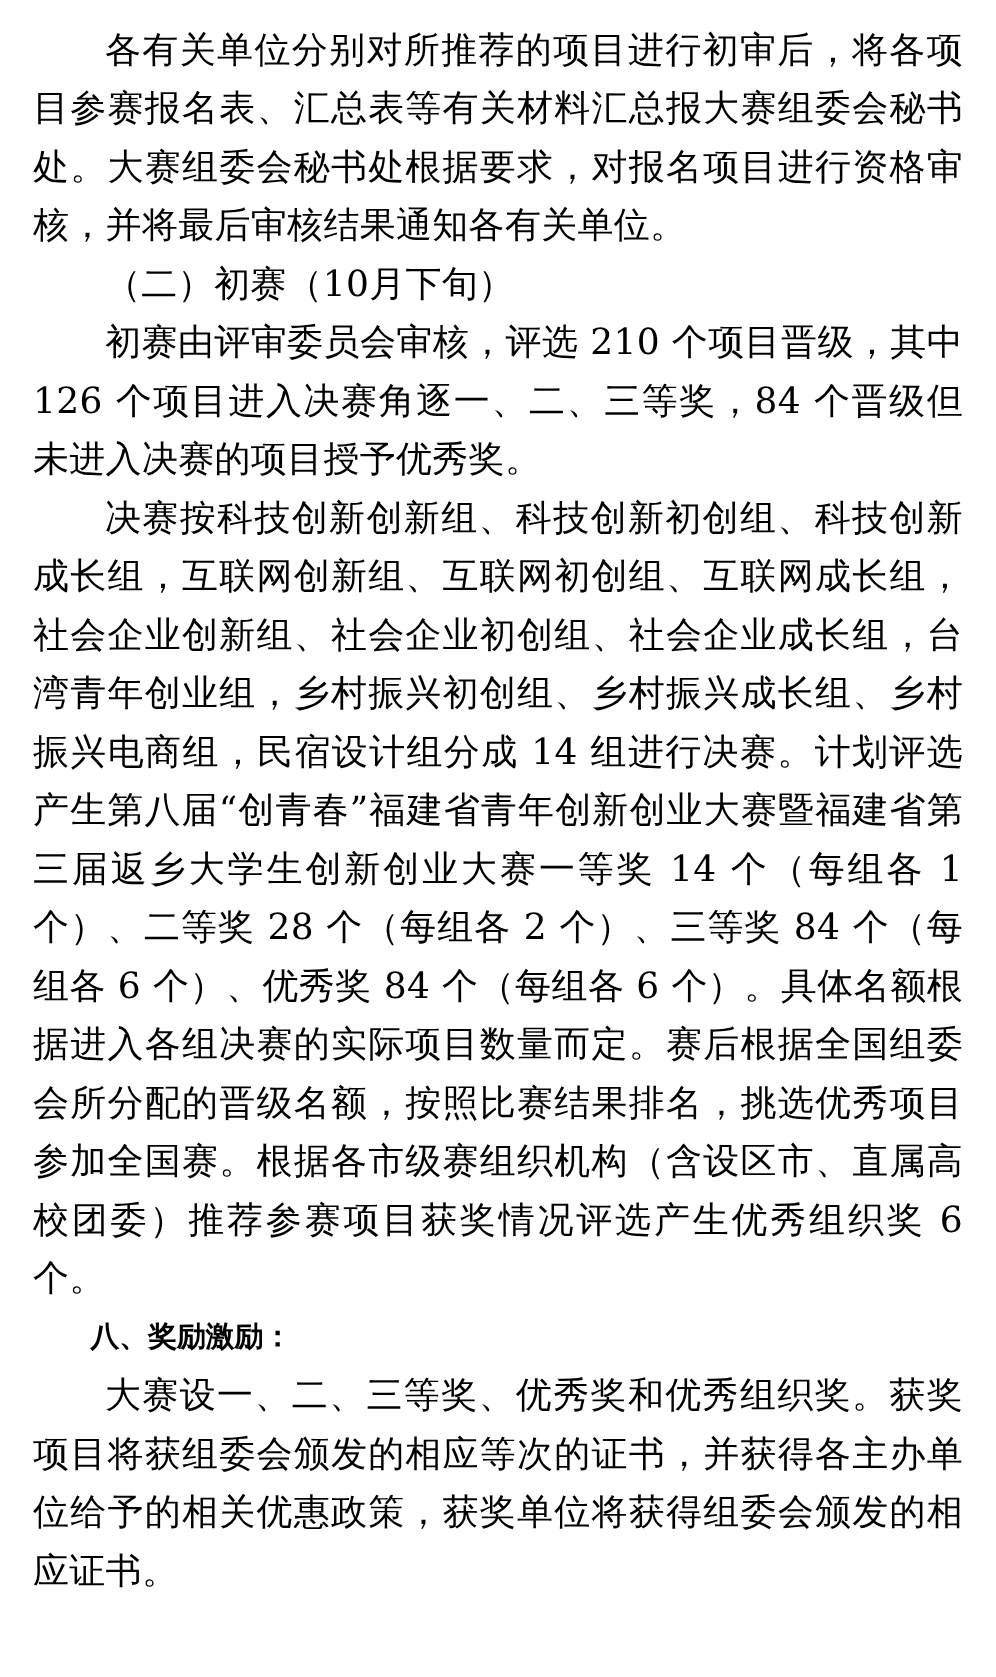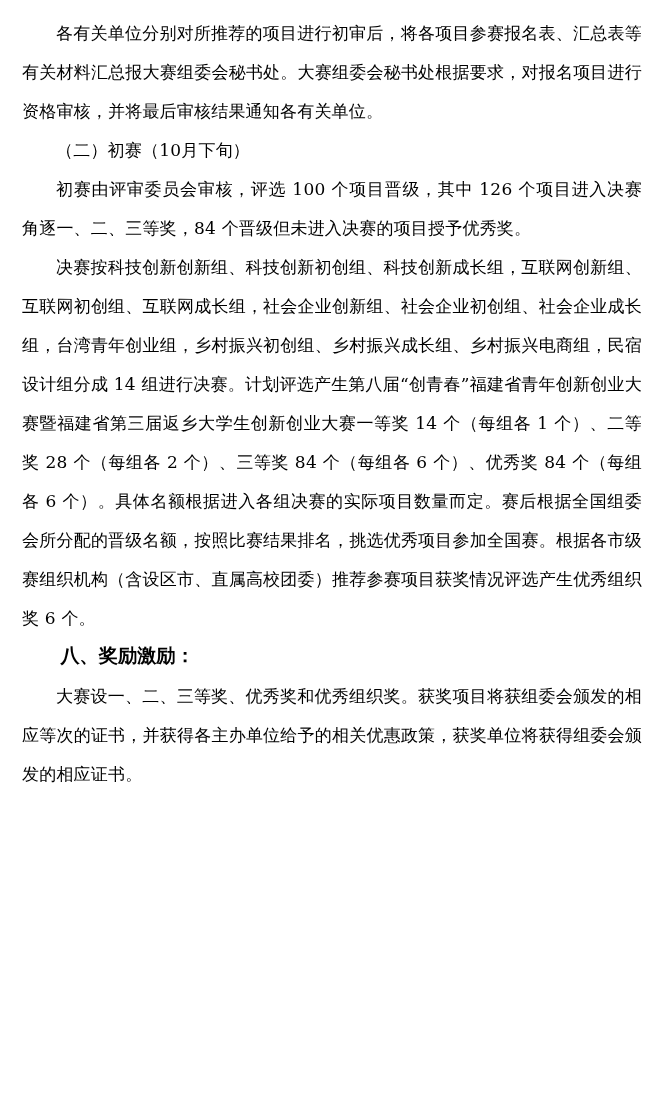--- a/index.html
+++ b/index.html
@@ -15,54 +15,54 @@
     color: #000000;
   }
   #page {
     position: relative;
     width: 664px;
     height: 1118px;
     box-sizing: border-box;
     padding: 14px 22px 0 22px;
   }
   .para {
-    font-size: 17px;
+    font-size: 24px;
     line-height: 39px;
     text-align: justify;
     text-justify: inter-ideograph;
     letter-spacing: 0.2px;
     margin: 0;
     white-space: pre-wrap;
     word-break: break-all;
   }
   .indent {
     text-indent: 2em;
   }
   .heading {
     font-size: 19.2px;
     line-height: 39px;
     font-weight: bold;
     text-indent: 2em;
     margin: 0;
-    font-family: Liberation Mono, monospace;
+    font-family: Liberation Sans, sans-serif;
   }
   .block {
     margin: 0;
   }
 </style>
 </head>
 <body>
 
 <div id="page">
 
   <p class="para indent block">各有关单位分别对所推荐的项目进行初审后，将各项目参赛报名表、汇总表等有关材料汇总报大赛组委会秘书处。大赛组委会秘书处根据要求，对报名项目进行资格审核，并将最后审核结果通知各有关单位。</p>
 
   <p class="para indent block">（二）初赛（10月下旬）</p>
 
-  <p class="para indent block">初赛由评审委员会审核，评选 100 个项目晋级，其中 126 个项目进入决赛角逐一、二、三等奖，84 个晋级但未进入决赛的项目授予优秀奖。</p>
+  <p class="para indent block">初赛由评审委员会审核，评选 210 个项目晋级，其中 126 个项目进入决赛角逐一、二、三等奖，84 个晋级但未进入决赛的项目授予优秀奖。</p>
 
 
   <p class="para indent block">决赛按科技创新创新组、科技创新初创组、科技创新成长组，互联网创新组、互联网初创组、互联网成长组，社会企业创新组、社会企业初创组、社会企业成长组，台湾青年创业组，乡村振兴初创组、乡村振兴成长组、乡村振兴电商组，民宿设计组分成 14 组进行决赛。计划评选产生第八届“创青春”福建省青年创新创业大赛暨福建省第三届返乡大学生创新创业大赛一等奖 14 个（每组各 1 个）、二等奖 28 个（每组各 2 个）、三等奖 84 个（每组各 6 个）、优秀奖 84 个（每组各 6 个）。具体名额根据进入各组决赛的实际项目数量而定。赛后根据全国组委会所分配的晋级名额，按照比赛结果排名，挑选优秀项目参加全国赛。根据各市级赛组织机构（含设区市、直属高校团委）推荐参赛项目获奖情况评选产生优秀组织奖 6 个。</p>
 
   <p class="heading block">八、奖励激励：</p>
 
   <p class="para indent block">大赛设一、二、三等奖、优秀奖和优秀组织奖。获奖项目将获组委会颁发的相应等次的证书，并获得各主办单位给予的相关优惠政策，获奖单位将获得组委会颁发的相应证书。</p>
 
 
 

